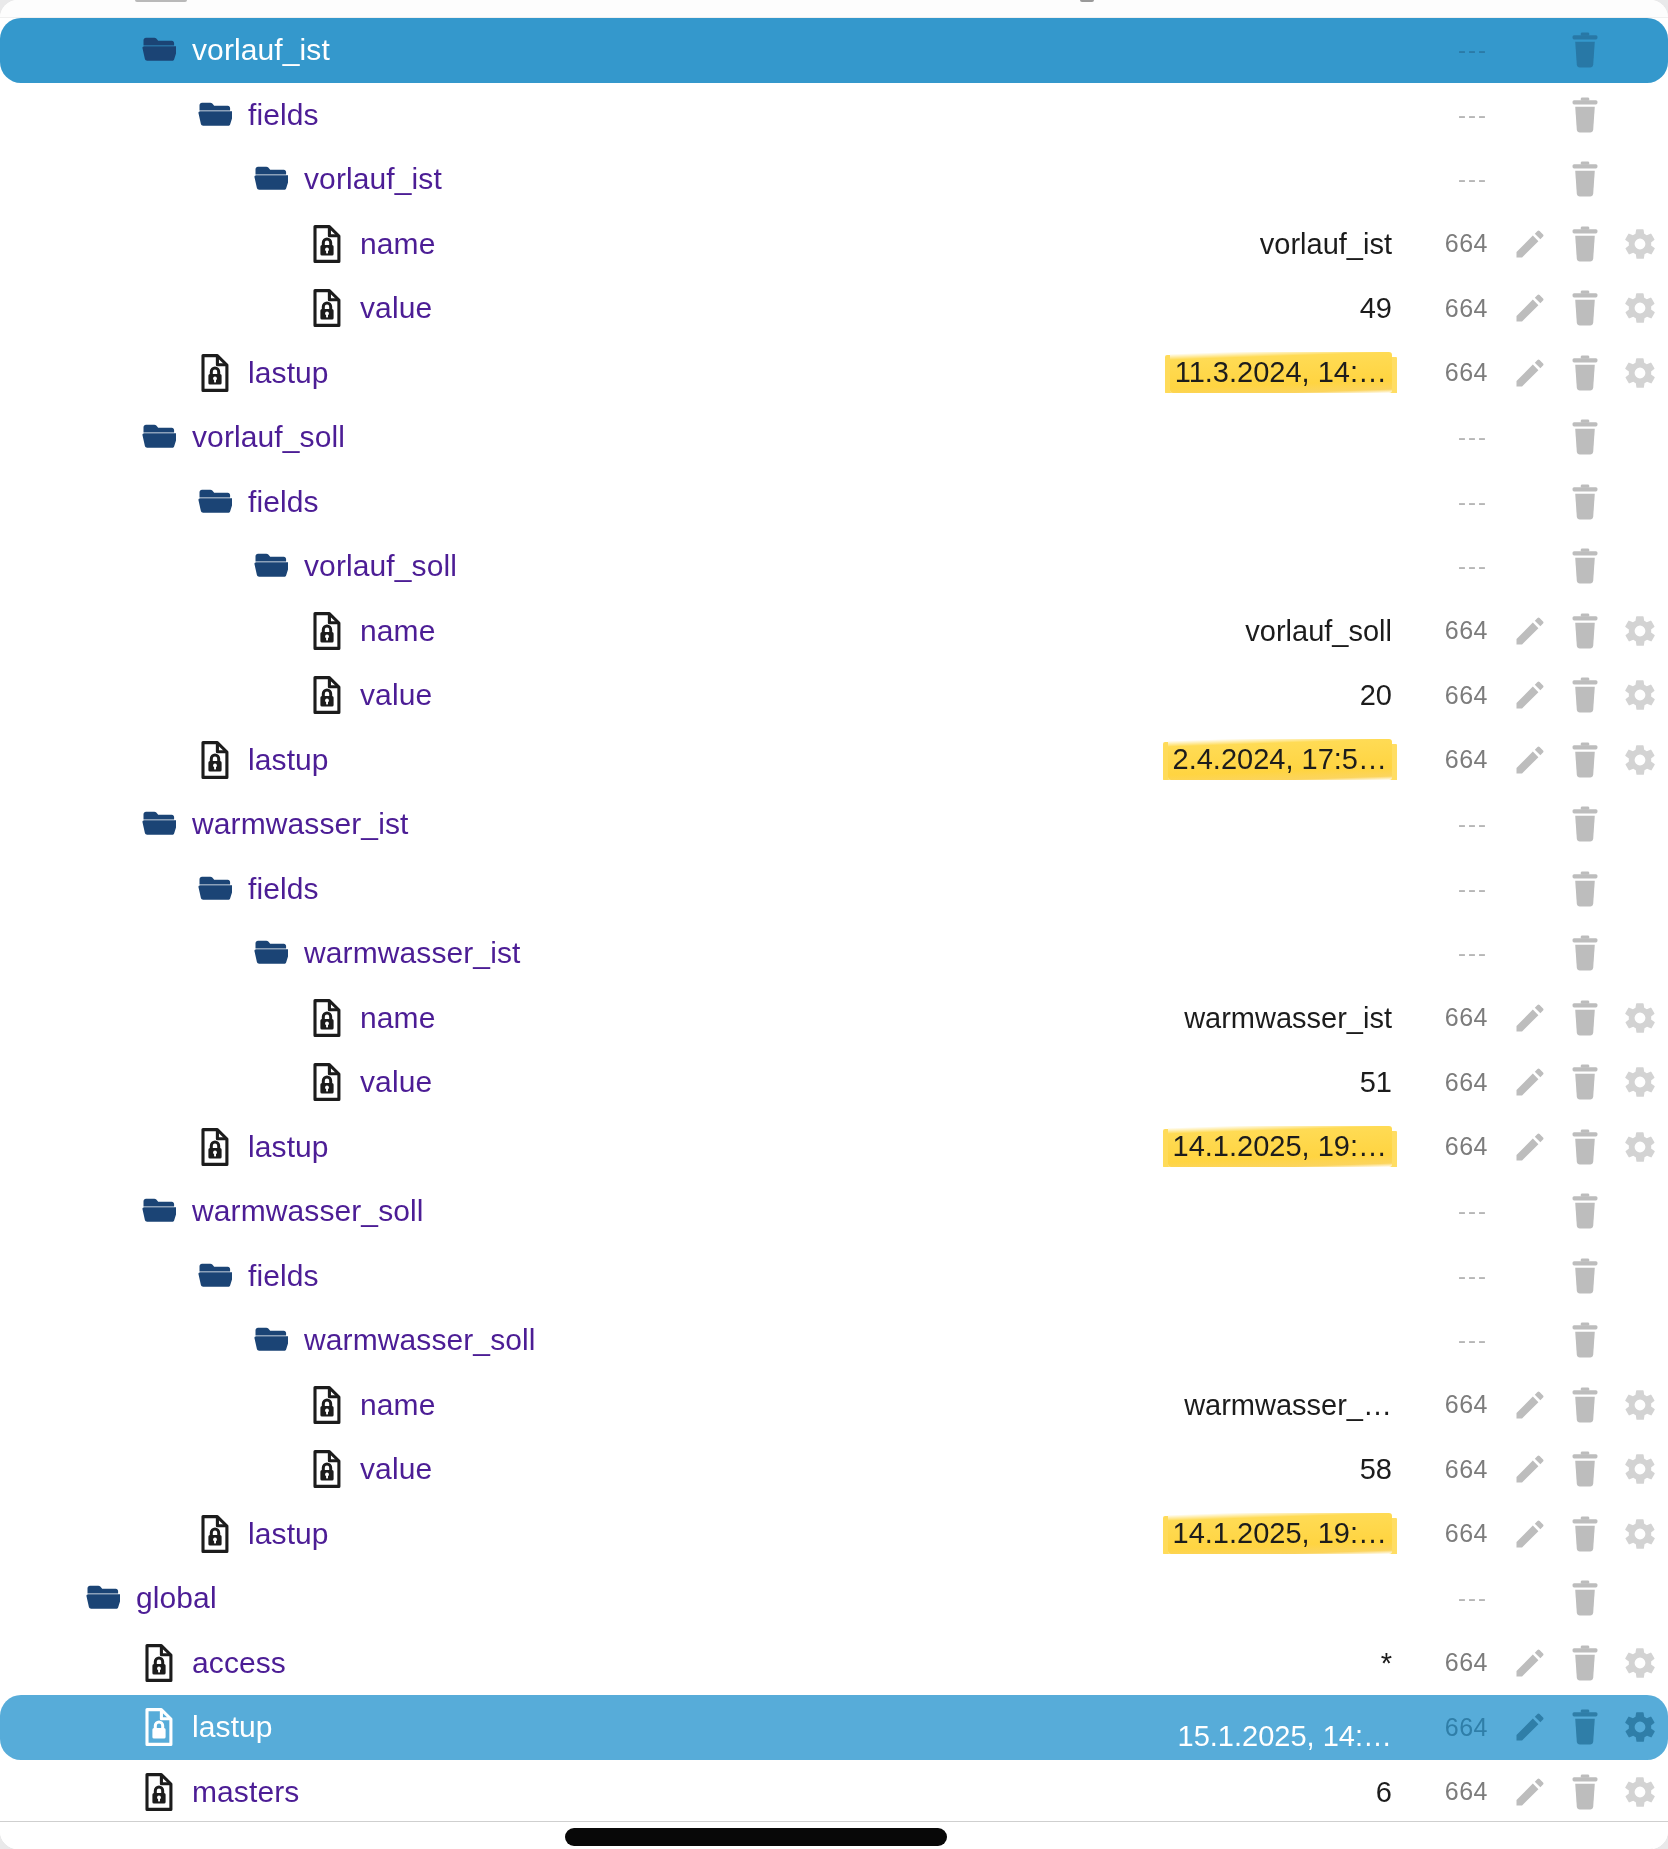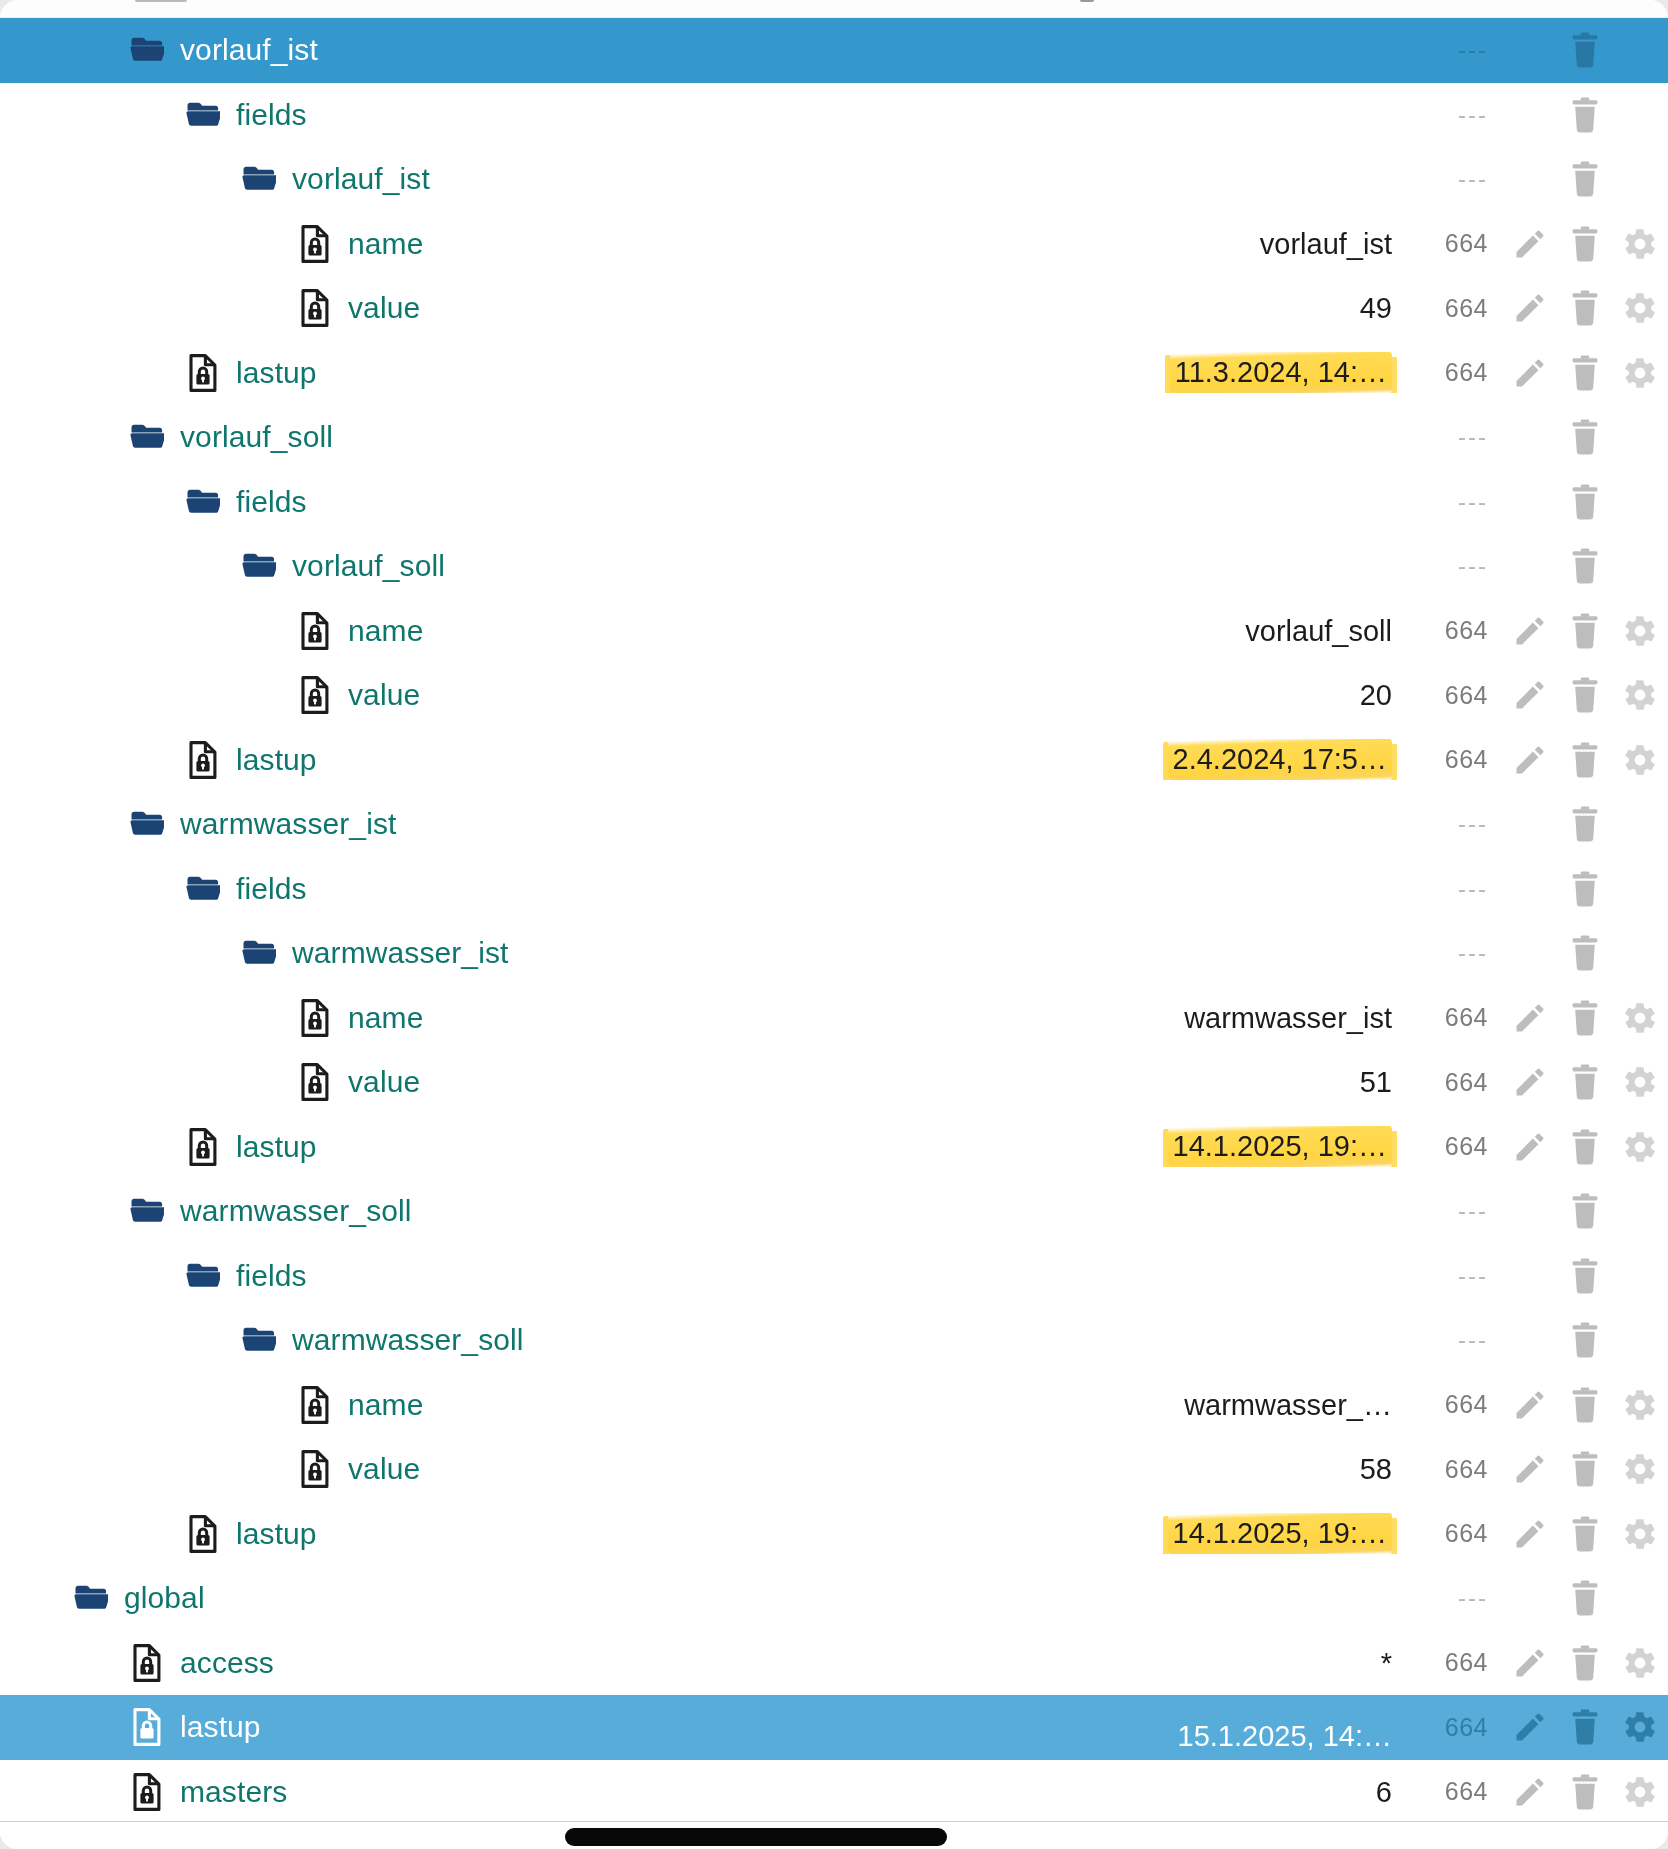--- a/index.html
+++ b/index.html
@@ -17,21 +17,22 @@
     overflow: hidden;
   }
   .tree { position: relative; width: 1668px; }
 
   .row {
     position: relative;
     display: flex;
     align-items: center;
     height: 64.5px;
     background: #ffffff;
-    padding-left: 2px;
+    padding-left: 14px;
+    border-radius: 21px;
   }
   .row.sel-dark { background: #3498cc; }
   .row.sel-light { background: #57acd9; }
 
   .label-cell {
     display: flex;
     align-items: center;
     flex: 0 0 auto;
     width: 1100px;
     min-width: 0;
@@ -39,21 +40,21 @@
   .ico {
     flex: 0 0 auto;
     width: 34px; height: 38px;
     position: relative;
     margin-right: 16px;
   }
   .ico svg { display: block; width: 34px; height: 38px; }
 
   .name {
     font-size: 30px;
-    color: #0f766e;
+    color: #4c1d95;
     white-space: nowrap;
     letter-spacing: .1px;
   }
   .row.sel-dark .name, .row.sel-light .name { color: #ffffff; }
 
   .value-cell {
     flex: 1 1 auto;
     text-align: right;
     padding-right: 18px;
     min-width: 0;

